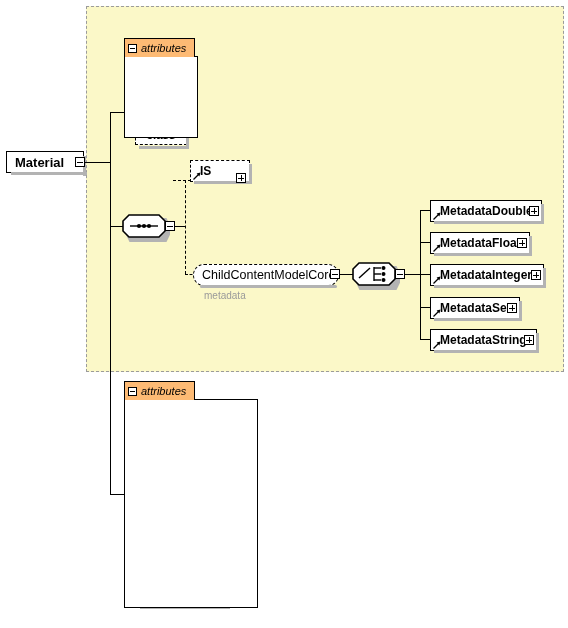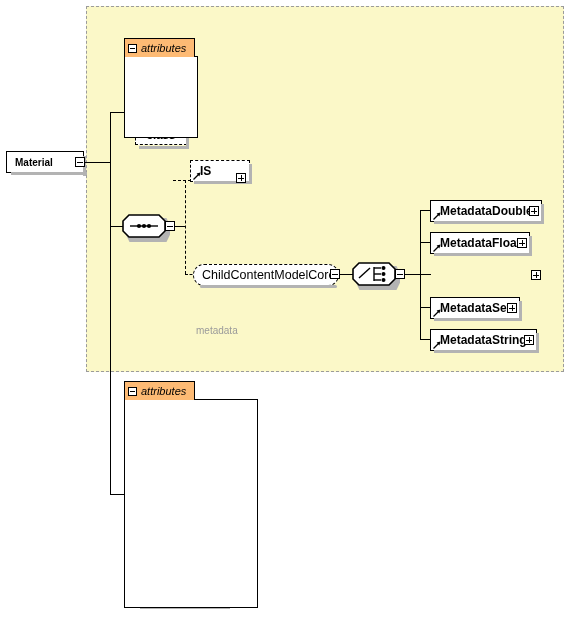--- a/index.html
+++ b/index.html
@@ -123,21 +123,21 @@
     content:"";position:absolute;left:1px;right:1px;top:3.5px;height:1px;background:#000;
   }
   .sqbox.plus::after{
     content:"";position:absolute;top:1px;bottom:1px;left:3.5px;width:1px;background:#000;
   }
 
   
   .rootbox{
     position:absolute;box-sizing:border-box;border:1.5px solid #000;background:#fff;
     height:22px;display:flex;align-items:center;padding-left:8px;
-    font-size:10px;font-weight:bold;color:#000;white-space:nowrap;
+    font-size:13px;font-weight:bold;color:#000;white-space:nowrap;
   }
   .rootbox .shadow-b{position:absolute;left:4px;top:100%;width:100%;height:3px;background:#b3b3b3;}
   .rootbox .shadow-r{position:absolute;left:100%;top:4px;width:3px;height:100%;background:#b3b3b3;}
 </style>
 </head>
 <body>
 
 <div id="canvas">
 
   <div class="ext-panel"></div>
@@ -203,21 +203,21 @@
     <span class="shadow-b"></span>
     <span class="shadow-r"></span>
   </div>
   <div class="sqbox plus" style="left:236px;top:173px;"></div>
 
   <div class="groupref" style="left:193px;top:264px;width:146px;">
     <span>ChildContentModelCore</span>
     <span class="shadow-b"></span>
   </div>
   <div class="sqbox" style="left:330px;top:269px;"></div>
-  <div class="caption" style="left:196px;top:290px;margin-top:35px;">metadata</div>
+  <div class="caption" style="left:204px;top:290px;">metadata</div>
 
   <div class="ln h" style="left:340px;top:274px;width:13px;"></div>
 
   <div class="comp" style="left:352px;top:262px;width:44px;height:24px;">
     <div class="shadow"></div>
     <svg width="44" height="24" viewBox="0 0 44 24">
       <polygon points="7,1 37,1 43,7 43,17 37,23 7,23 1,17 1,7" fill="#ffffff" stroke="#000000" stroke-width="1.6"></polygon>
       <line x1="7" y1="16" x2="18" y2="6" stroke="#000000" stroke-width="1.4"></line>
       <line x1="22" y1="5" x2="22" y2="19" stroke="#000000" stroke-width="1.4"></line>
       <line x1="22" y1="6" x2="29" y2="6" stroke="#000000" stroke-width="1.4"></line>
@@ -253,20 +253,29 @@
     <svg class="refarrow" viewBox="0 0 8 8">
       <line x1="0.5" y1="7.5" x2="6" y2="2" stroke="#000" stroke-width="1.3"></line>
       <polygon points="7.5,0.5 3.6,1.6 6.4,4.4" fill="#000"></polygon>
     </svg>
     <span class="ttl">MetadataFloat</span>
     <span class="shadow-b"></span>
     <span class="shadow-r"></span>
   </div>
   <div class="sqbox plus" style="left:517px;top:238px;"></div>
 
+  <div class="node" style="left:430px;top:264px;width:114px;">
+    <svg class="refarrow" viewBox="0 0 8 8">
+      <line x1="0.5" y1="7.5" x2="6" y2="2" stroke="#000" stroke-width="1.3"></line>
+      <polygon points="7.5,0.5 3.6,1.6 6.4,4.4" fill="#000"></polygon>
+    </svg>
+    <span class="ttl">MetadataInteger</span>
+    <span class="shadow-b"></span>
+    <span class="shadow-r"></span>
+  </div>
   <div class="sqbox plus" style="left:531px;top:270px;"></div>
 
   <div class="node" style="left:430px;top:297px;width:90px;">
     <svg class="refarrow" viewBox="0 0 8 8">
       <line x1="0.5" y1="7.5" x2="6" y2="2" stroke="#000" stroke-width="1.3"></line>
       <polygon points="7.5,0.5 3.6,1.6 6.4,4.4" fill="#000"></polygon>
     </svg>
     <span class="ttl">MetadataSet</span>
     <span class="shadow-b"></span>
     <span class="shadow-r"></span>

